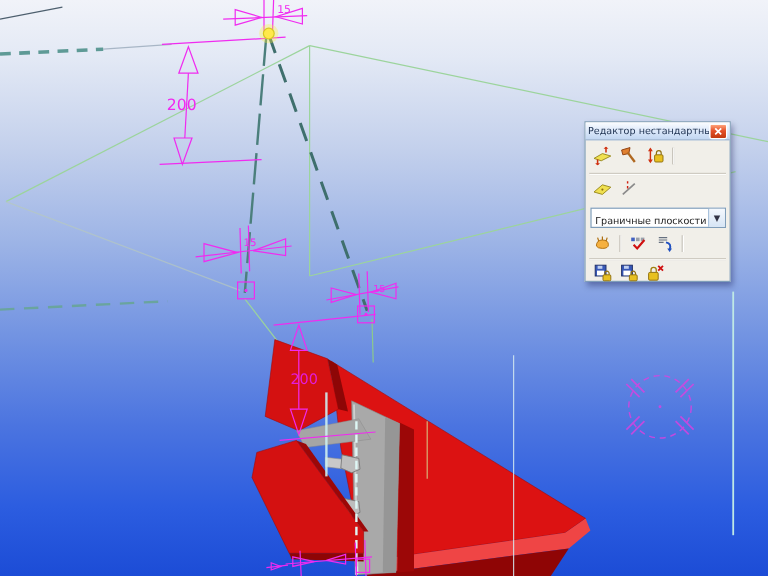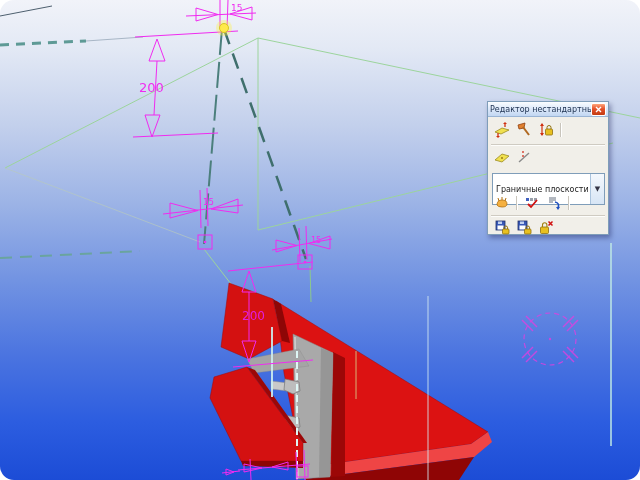--- a/index.html
+++ b/index.html
@@ -2,21 +2,20 @@
 <html><head>
 <meta charset="utf-8">
 <style>
   html,body{margin:0;padding:0;}
   #screen{
     position:relative;width:640px;height:480px;overflow:hidden;
     font-family:"DejaVu Sans",sans-serif;
     background:linear-gradient(180deg,
       #f1f3f9 0%, #e3e9f5 10%, #c3d0ec 26%, #9db4e6 42%,
       #7394e2 58%, #4b74e0 74%, #2c5de0 88%, #1c4cd6 100%);
-    border-radius:14px;
   }
   svg.scene{position:absolute;left:0;top:0;}
   svg text{font-family:"DejaVu Sans",sans-serif;}
 
   
   .dialog{
     position:absolute;left:487px;top:101px;width:122px;height:134px;
     background:#f1efe9;border:1px solid #7f9db9;
     box-shadow:2px 3px 5px rgba(0,0,60,.35);
     box-sizing:border-box;
@@ -34,22 +33,22 @@
   .close-btn{
     width:13px;height:11px;border:1px solid #fff;border-radius:2px;
     background:linear-gradient(180deg,#ffa57c 0%,#e5512a 45%,#c23a10 100%);
     display:flex;align-items:center;justify-content:center;flex:none;
   }
   .toolbar-row{position:absolute;left:4px;display:flex;align-items:center;gap:2px;height:18px;}
   .tool-btn{width:18px;height:17px;display:flex;align-items:center;justify-content:center;border:1px solid transparent;}
   .vsep{width:1px;height:14px;background:#c9c5bc;border-right:1px solid #ffffff;margin:0 2px;}
   .hsep{position:absolute;left:3px;right:3px;height:1px;background:#cfcbc2;border-bottom:1px solid #fdfdfb;}
   .combo{
-    position:absolute;left:4px;top:71px;width:113px;height:32px;
-    background:#fff;border:1px solid #7f9db9;display:flex;align-items:center;
+    position:absolute;left:4px;top:71px;width:113px;height:17px;
+    background:#fff;border:1px solid #7f9db9;display:flex;align-items:flex-end;
     box-sizing:border-box;
   }
   .combo-text{flex:1;font-size:8px;color:#1a1a1a;padding-left:3px;white-space:nowrap;overflow:hidden;}
   .combo-arrow{width:13px;height:100%;display:flex;align-items:center;justify-content:center;
     background:linear-gradient(180deg,#f4f8fd,#d7e5f5);border-left:1px solid #aac3dd;
     font-size:7px;color:#334;}
 </style>
 </head>
 <body>
 

